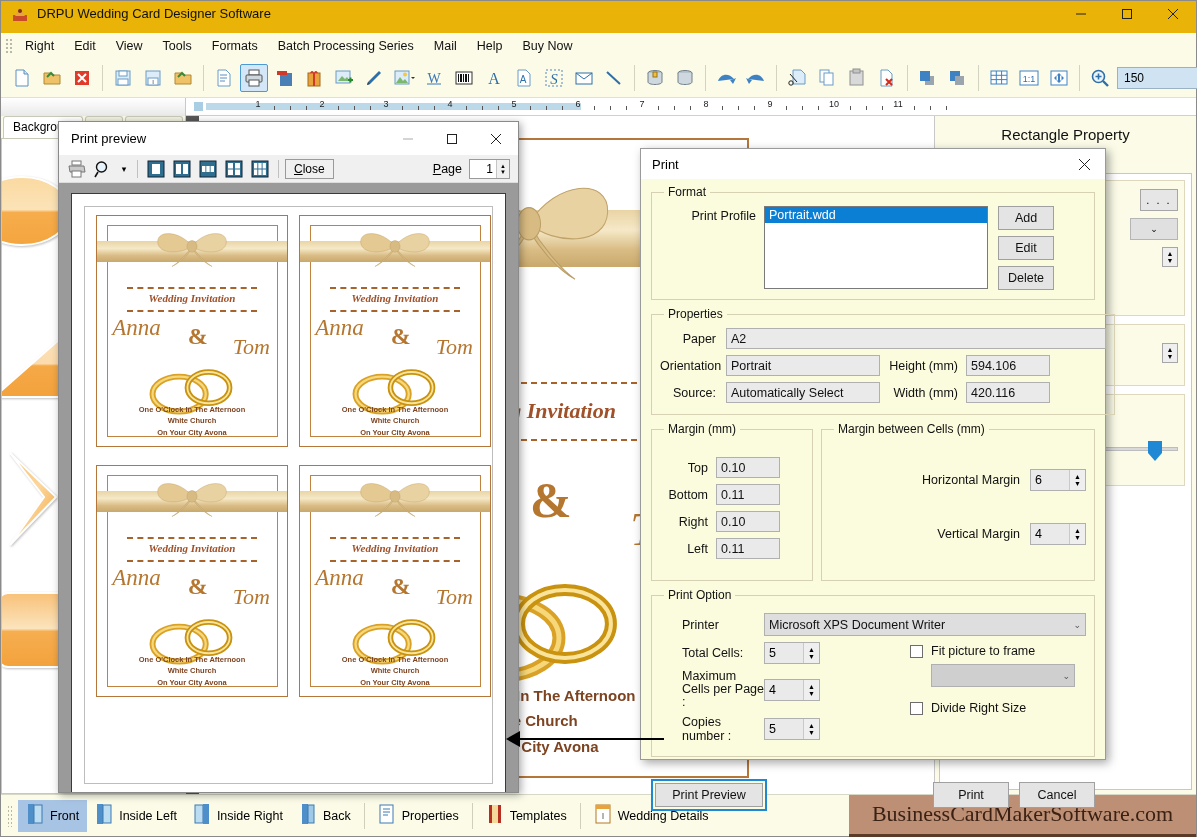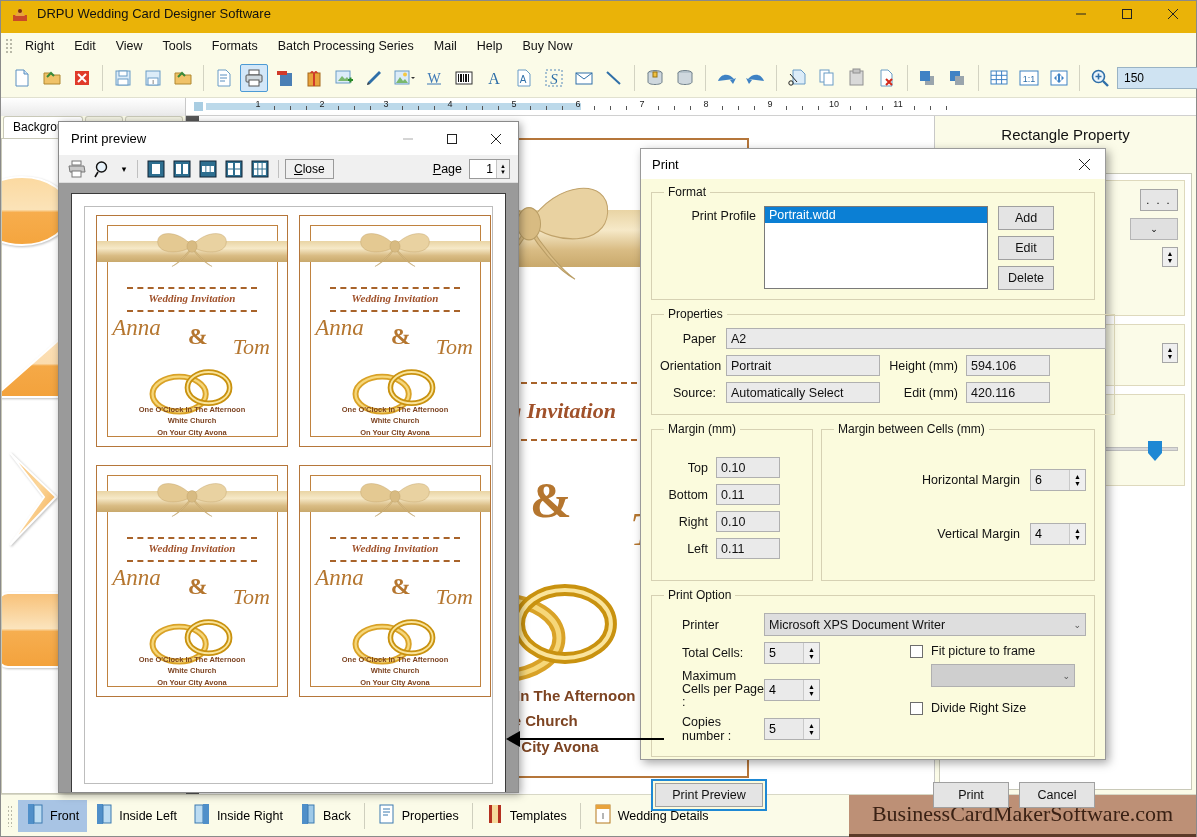--- a/index.html
+++ b/index.html
@@ -1048,21 +1048,21 @@
       </div>
       <div class="frow">
         <div class="lbl" style="width:66px; text-align:center; padding-right:10px;">Orientation</div>
         <input class="tf" style="width: 154px;" value="Portrait">
         <div class="lbl" style="width:86px; text-align:right; padding-right:8px;">Height (mm)</div>
         <input class="tf" style="width: 84px;" value="594.106">
       </div>
       <div class="frow" style="margin-bottom:2px;">
         <div class="lbl" style="width:66px; text-align:right; padding-right:10px;">Source:</div>
         <input class="tf" style="width: 154px;" value="Automatically Select">
-        <div class="lbl" style="width:86px; text-align:right; padding-right:8px;">Edit (mm)</div>
+        <div class="lbl" style="width:86px; text-align:right; padding-right:8px;">Width (mm)</div>
         <input class="tf" style="width: 84px;" value="420.116">
       </div>
     </fieldset>
 
     <div style="display:flex; gap:8px;">
       <fieldset class="gb" style="width:162px; flex:0 0 162px;">
         <legend>Margin (mm)</legend>
         <div class="frow" style="margin-top:14px;">
           <div class="lbl" style="width:56px; text-align:right; padding-right:8px;">Top</div>
           <input class="tf" style="width: 64px;" value="0.10">

